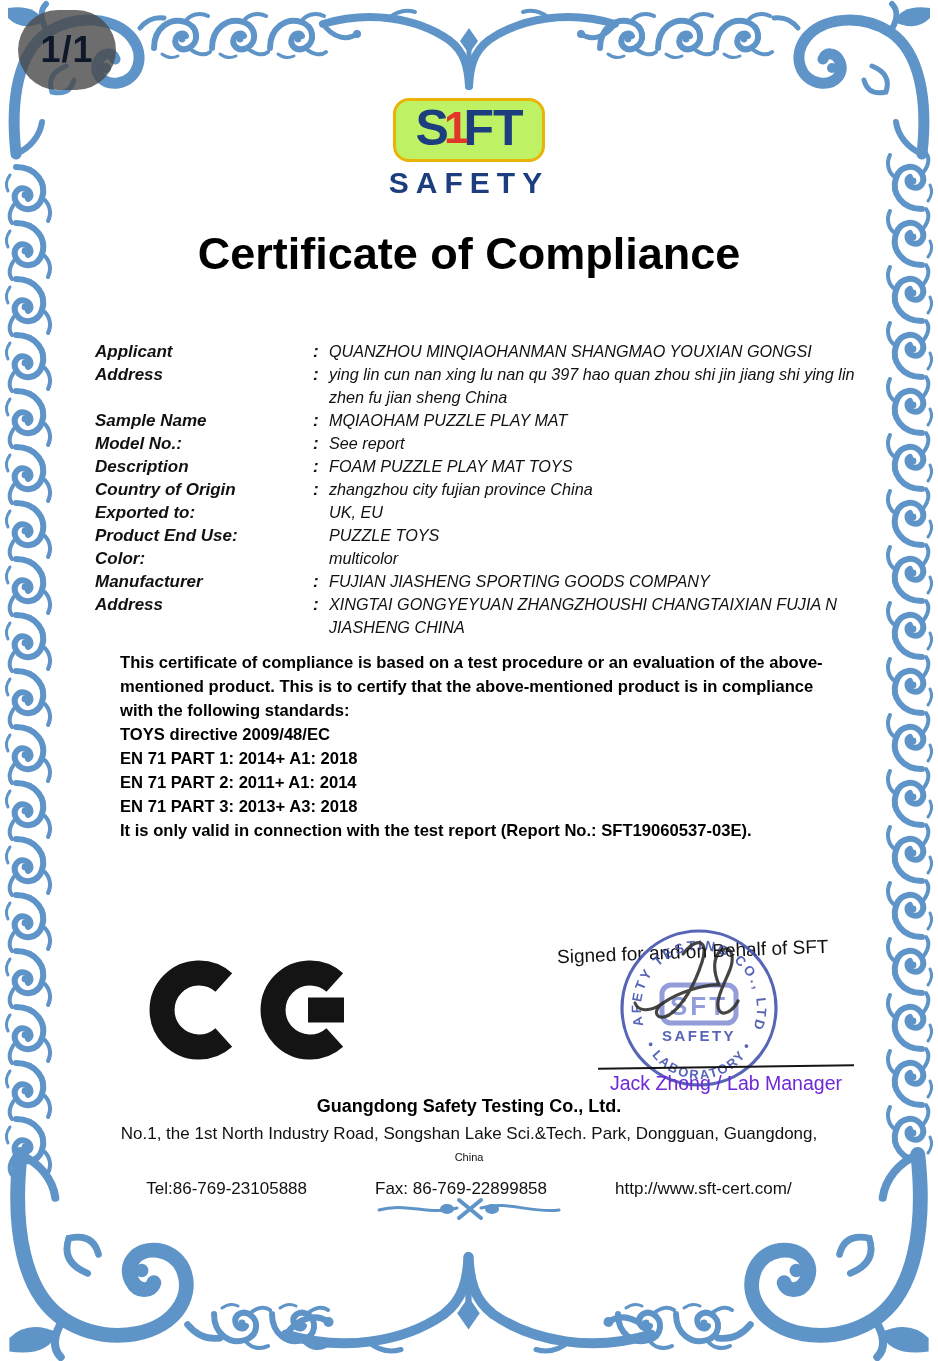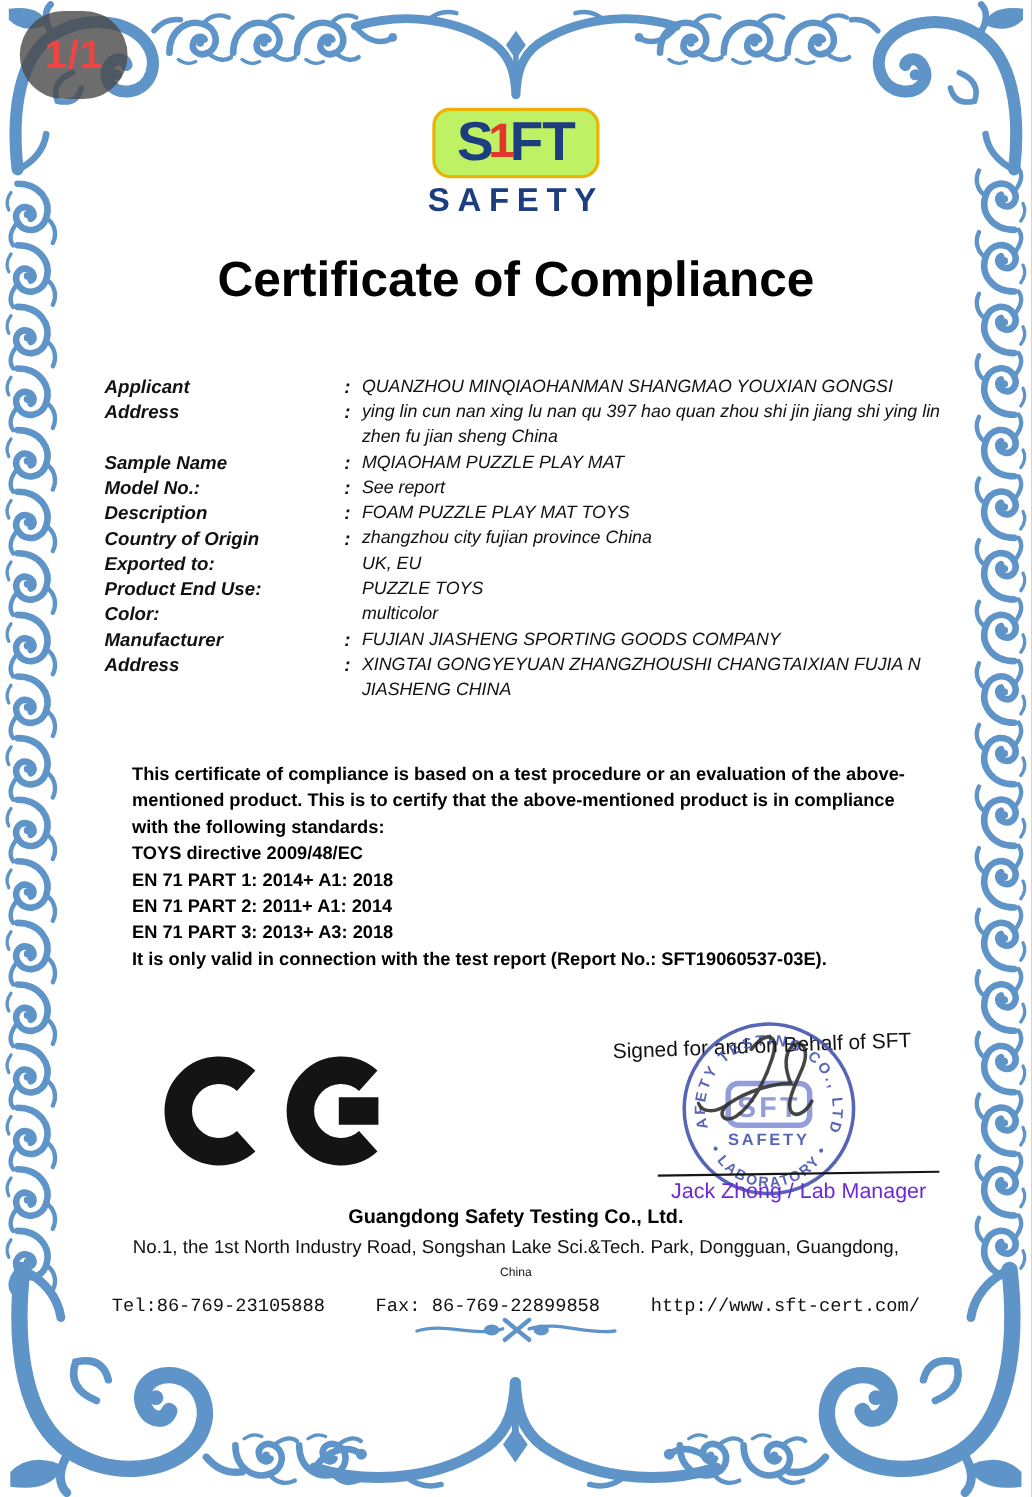--- a/index.html
+++ b/index.html
@@ -7,21 +7,21 @@
     position:relative;width:938px;height:1361px;background:#ffffff;
     font-family:"Liberation Sans", sans-serif;color:#111;overflow:hidden;margin:0 auto;
   }
   #border-svg{position:absolute;left:0;top:0;z-index:0;}
   .content{position:absolute;inset:0;z-index:1;}
 
   .page-badge{
     position:absolute;left:18px;top:10px;width:98px;height:80px;z-index:3;
     background:rgba(72,72,72,0.80);border-radius:48px;
     display:flex;align-items:center;justify-content:center;
-    color:#ef4444;font-size:36px;font-weight:600;letter-spacing:1px;
+    color:#0f172a;font-size:36px;font-weight:600;letter-spacing:1px;
   }
 
   .logo{position:absolute;left:0;right:0;top:98px;text-align:center;}
   .logo-box{
     display:inline-block;border:3px solid #eab308;border-radius:16px;
     padding:2px 20px 6px 20px;line-height:1;background:#bef264;
   }
   .logo-box .ltr{font-weight:bold;font-size:50px;color:#1c3e7e;letter-spacing:-1px;}
   .logo-box .red{color:#e2362b;font-size:44px;position:relative;top:-2px;margin:0 -4px;}
   .logo-sub{margin-top:4px;font-weight:bold;font-size:30px;color:#1c3e7e;letter-spacing:7px;}
@@ -35,21 +35,21 @@
     font-size:17.5px;color:#111;
   }
   .certline b{font-weight:bold;}
 
   .details{position:absolute;left:95px;top:340px;width:768px;}
   .drow{display:flex;align-items:flex-start;line-height:23px;font-style:italic;}
   .dlabel{width:218px;font-weight:bold;font-size:17px;flex:0 0 auto;}
   .dcolon{width:16px;font-weight:bold;font-size:17px;flex:0 0 auto;}
   .dvalue{flex:1;font-size:16.2px;}
 
-  .statement{position:absolute;left:120px;top:651px;width:712px;font-weight:bold;color:#000;margin-top:41px;}
+  .statement{position:absolute;left:120px;top:651px;width:712px;font-weight:bold;color:#000;}
   .statement p{margin:0;font-size:16.6px;line-height:24px;}
   .std0{margin-top:3px;}
   .std{margin-top:9px;}
 
   .ce{position:absolute;left:142px;top:952px;}
   .sign-head{
     position:absolute;left:557px;top:940px;width:320px;font-size:19px;color:#111;
     transform:rotate(-2.2deg);
   }
   .stamp{position:absolute;left:603px;top:912px;opacity:0.88;}
@@ -58,21 +58,21 @@
     transform:rotate(-0.8deg);
   }
   .sign-name{
     position:absolute;left:586px;top:1072px;width:280px;text-align:center;
     font-size:19.5px;color:#6d28d9;
   }
 
   .f-company{position:absolute;left:0;right:0;top:1096px;text-align:center;font-weight:bold;font-size:18px;color:#000;}
   .f-addr1{position:absolute;left:0;right:0;top:1124px;text-align:center;font-size:17px;}
   .f-addr2{position:absolute;left:0;right:0;top:1151px;text-align:center;font-size:11px;}
-  .f-contact{position:absolute;left:0;right:0;top:1179px;display:flex;justify-content:center;gap:46px;font-size:17px;font-family:Liberation Mono, monospace;}
+  .f-contact{position:absolute;left:0;right:0;top:1179px;display:flex;justify-content:center;gap:68px;font-size:17px;}
 </style>
 </head>
 <body>
 
 <div class="page">
 
   <svg id="border-svg" width="938" height="1361" viewBox="0 0 938 1361" aria-hidden="true">
     <defs>
       <g id="vineH">
         <path d="M2 36 C2 16 18 5 33 10 C46 14 48 30 37 36 C29 40 21 34 24 26 C26 21 32 20 34 24" fill="none" stroke="#5e94c8" stroke-width="6" stroke-linecap="round"></path>

